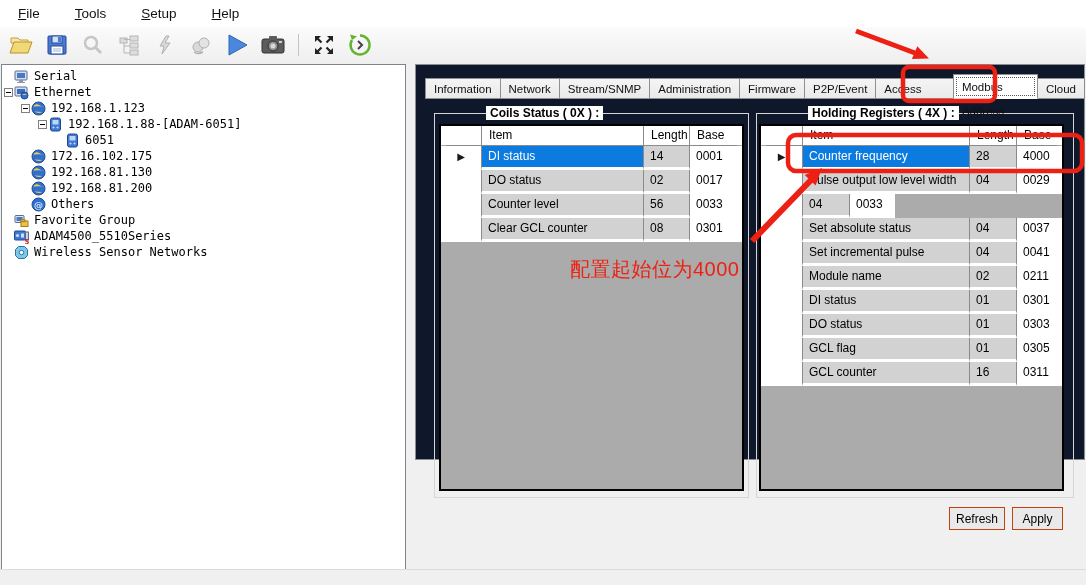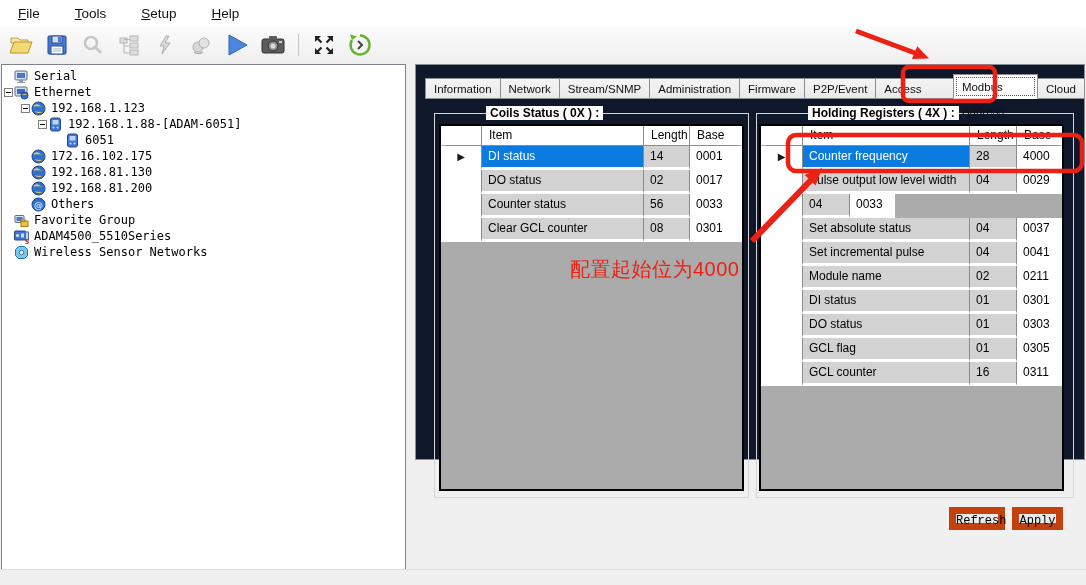--- a/index.html
+++ b/index.html
@@ -47,21 +47,21 @@
   .dg-cell { border-right:1px solid #8b8b8b; border-bottom:3px solid #fff; font-size:12px; line-height:20px; padding-left:6px; color:#000; }
   .cell-sel { background:#fff; padding:0; display:flex; align-items:center; justify-content:center; }
   .selarrow { font-size:10px; color:#1a1a1a; line-height:1; }
   .cell-item, .cell-len { background:#d2d2d2; }
   .cell-base { background:#fff; }
   .cell-item.selected { background:#0b7be0; color:#fff; }
   .w-sel{width:41px; flex:none;} .w-item{width:162px; flex:none;} .w-len{width:46px; flex:none;} .w-base{width:52px; flex:none; border-right:none;}
   .hw-sel{width:42px; flex:none;} .hw-item{width:167px; flex:none;} .hw-len{width:47px; flex:none;} .hw-base{width:45px; flex:none; border-right:none;}
 
   
-  .btn { position:absolute; height:23px; background:#e9e9e9; border:7px solid #c2410c; font-size:12px; font-family:Liberation Mono, monospace; color:#000;text-align:center; }
+  .btn { position:absolute; height:23px; background:#e9e9e9; border:1px solid #c2410c; font-size:12px; font-family:Liberation Sans, sans-serif; color:#000;text-align:center; }
   #btn-refresh { left:533px; top:442px; width:56px; }
   #btn-apply   { left:596px; top:442px; width:51px; }
 
   .statusbar { position:absolute; left:0; top:569px; width:1086px; height:16px; background:#f0f0f0; border-top:1px solid #dcdcdc; }
 
   
   .annot-svg { position:absolute; left:0; top:0; width:1086px; height:585px; pointer-events:none; z-index:40; }
   .annot-text { position:absolute; left:570px; top:256px; width:260px; color:#ec2114; font-size:20px; letter-spacing:0.5px; z-index:41; pointer-events:none; font-family:"Liberation Sans",sans-serif; white-space:nowrap; }
 </style>
 </head>
@@ -330,21 +330,21 @@
       <div class="dg-cell cell-base w-base">0001</div>
     </div>
     <div class="dg-row">
       <div class="dg-cell cell-sel w-sel"></div>
       <div class="dg-cell cell-item w-item">DO status</div>
       <div class="dg-cell cell-len w-len">02</div>
       <div class="dg-cell cell-base w-base">0017</div>
     </div>
     <div class="dg-row">
       <div class="dg-cell cell-sel w-sel"></div>
-      <div class="dg-cell cell-item w-item">Counter status</div>
+      <div class="dg-cell cell-item w-item">Counter level</div>
       <div class="dg-cell cell-len w-len">56</div>
       <div class="dg-cell cell-base w-base">0033</div>
     </div>
     <div class="dg-row">
       <div class="dg-cell cell-sel w-sel"></div>
       <div class="dg-cell cell-item w-item">Clear GCL counter</div>
       <div class="dg-cell cell-len w-len">08</div>
       <div class="dg-cell cell-base w-base">0301</div>
     </div>
   </div>

